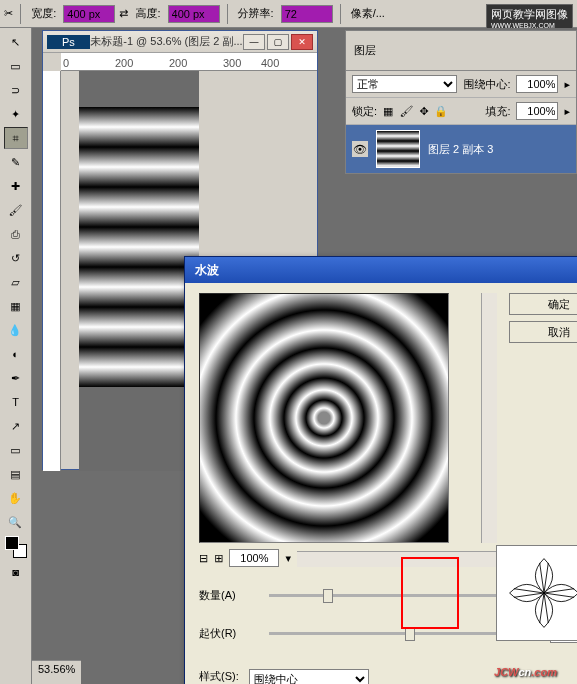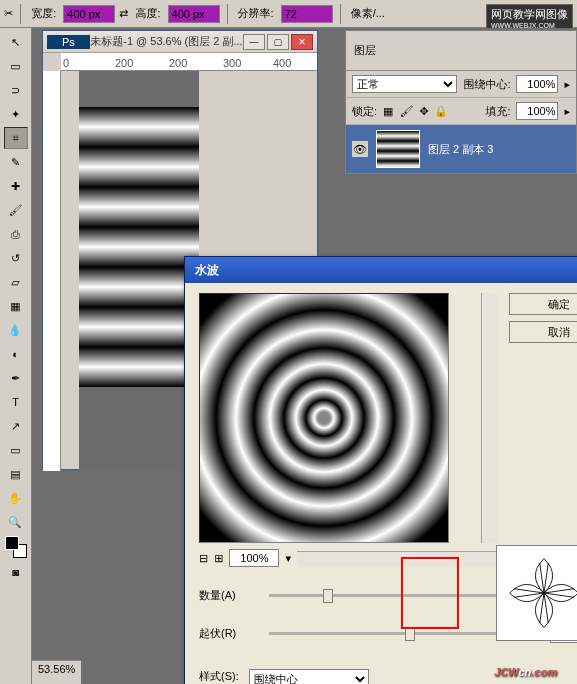--- a/index.html
+++ b/index.html
@@ -133,21 +133,21 @@
           <div class="win-btn">—</div>
           <div class="win-btn">▢</div>
           <div class="win-btn close">✕</div>
         </div>
       </div>
       <div class="ruler-h">
         <span style="left:2px">0</span>
         <span style="left:54px">200</span>
         <span style="left:108px">200</span>
         <span style="left:162px">300</span>
-        <span style="left:212px">400</span>
+        <span style="left:200px">400</span>
       </div>
       <div style="display:flex">
         <div class="ruler-v"></div>
         <div class="canvas-area">
           <div class="gradient-stripes"></div>
         </div>
       </div>
     </div>
     <div class="zoom-status" style="top:632px">53.56%</div>
 

